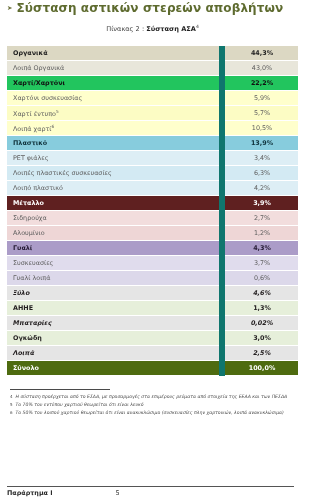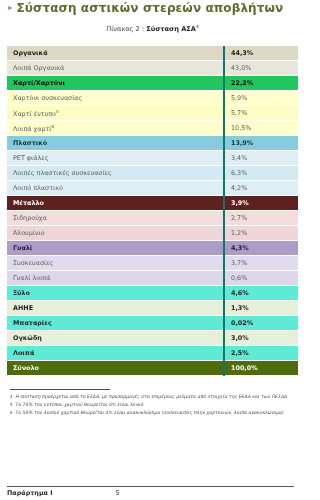--- a/index.html
+++ b/index.html
@@ -49,22 +49,22 @@
     padding:2px 5px 2px 6px;
     font-size:6.4px;
     line-height:8px;
     border-bottom:1px solid #ffffff;
     height:10px;
     vertical-align:middle;
     overflow:hidden;
     white-space:nowrap;
   }
   td.val{
-    width:62px;
-    border-left:2px solid #0f766e;
+    text-align:center;width:62px;
+    border-left:6px solid #0f766e;
   }
   sup{font-size:4.3px;vertical-align:super;}
 
   
   tr.grp td{font-weight:bold;}
   tr.sub td{color:#5c5c5c;}
 
   
   tr.org-h td{background:#dcd8c3;color:#1d1d1d;}
   tr.org-s td{background:#eeece2;}
@@ -79,21 +79,21 @@
   tr.pla-s2 td{background:#d3eaf3;}
   
   tr.met-h td{background:#5f2020;color:#ffffff;}
   tr.met-s td{background:#f2dddd;}
   tr.met-s2 td{background:#eed6d6;}
   
   tr.gla-h td{background:#ab9cc8;color:#241a33;}
   tr.gla-s td{background:#e0dced;}
   tr.gla-s2 td{background:#dcd8ea;}
   
-  tr.mis-a td{background:#5eead4;}
+  tr.mis-a td{background:#e5e5e5;font-style:italic;}
   tr.mis-b td{background:#e6efda;}
   
   tr.total td{background:#4e6b10;color:#ffffff;font-weight:bold;}
 
   
   .fn-wrap{margin-top:6px;padding-left:3px;}
   .fn-rule{width:100px;height:1px;background:#4a4a4a;margin-bottom:4px;}
   .fn{
     display:flex;gap:3px;align-items:flex-start;
     font-size:4.6px;line-height:6.4px;color:#4a4a4a;

